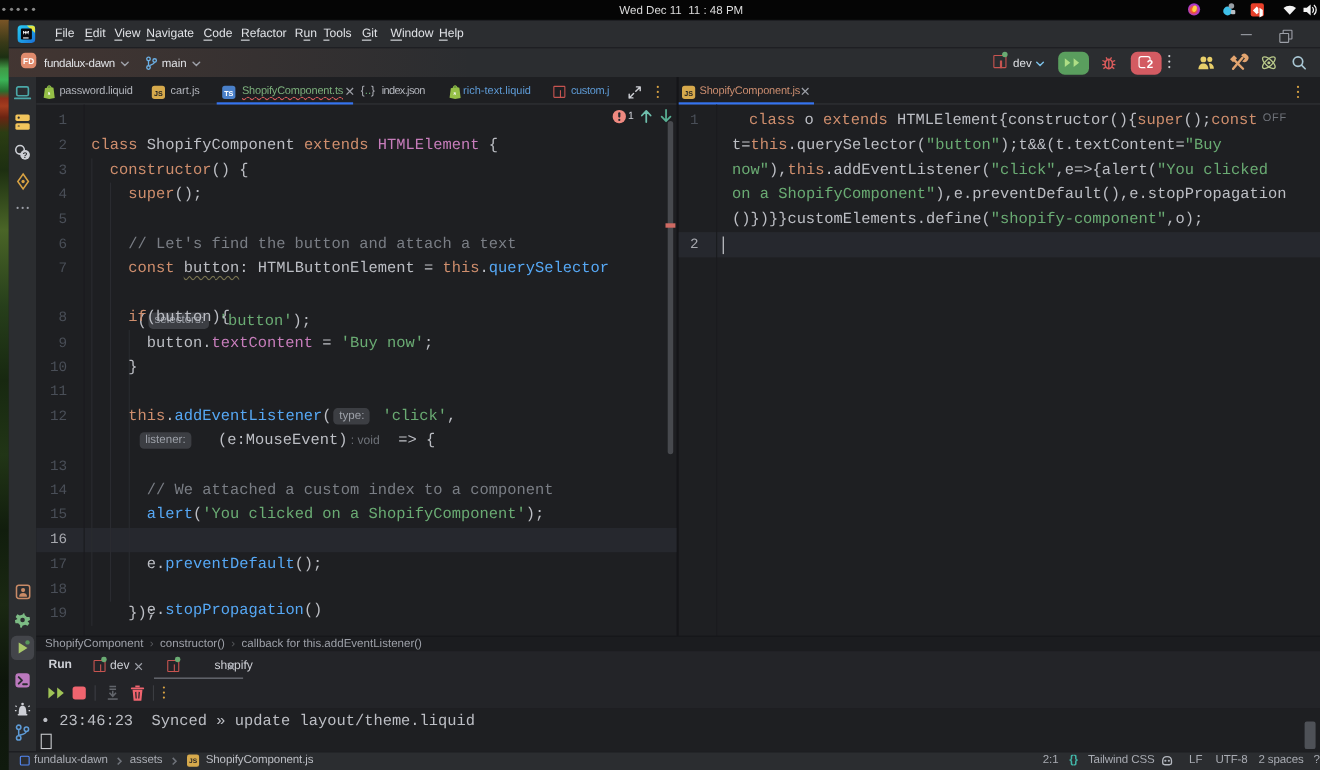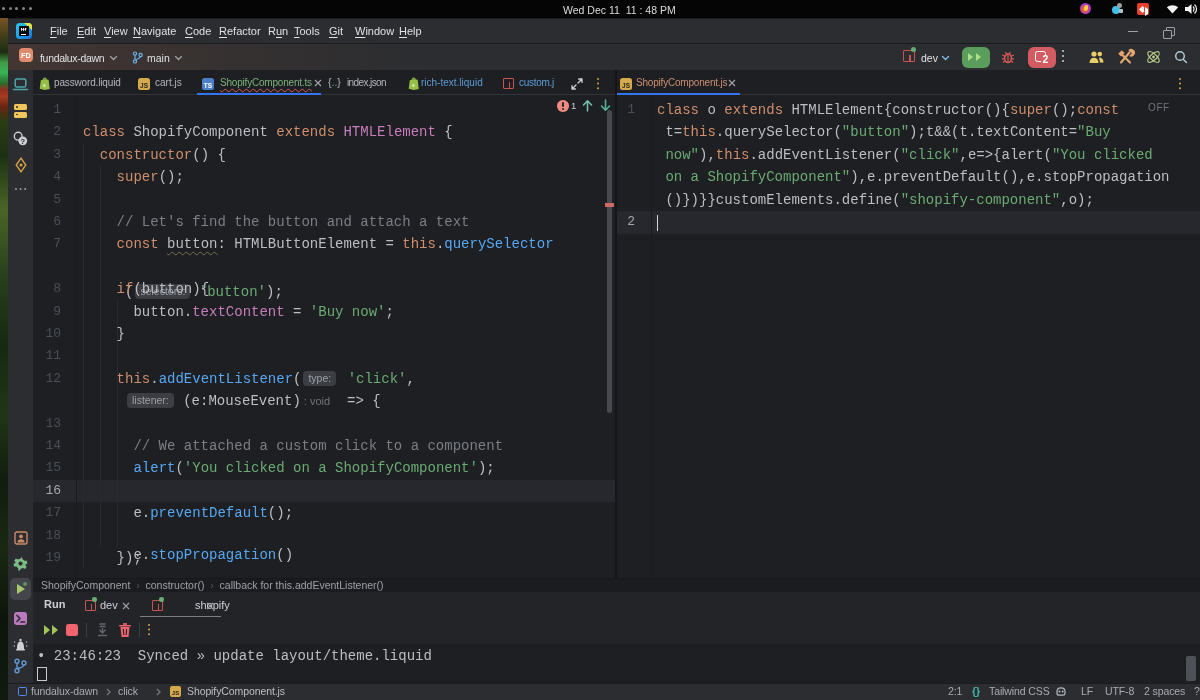--- a/index.html
+++ b/index.html
@@ -278,22 +278,22 @@
 <div class="r" style="top:121.4px;"><span class="k">class</span> ShopifyComponent <span class="k">extends</span> <span class="cl">HTMLElement</span> {</div>
 <div class="r" style="top:143.8px;">  <span class="k">constructor</span>() {</div>
 <div class="r" style="top:166.2px;">    <span class="k">super</span>();</div>
 <div class="r" style="top:211px;"><span class="c">    // Let's find the button and attach a text</span></div>
 <div class="r" style="top:233.4px;">    <span class="k">const</span> <span style="text-decoration:underline wavy #77724f 1px;text-underline-offset:3px;">button</span>: HTMLButtonElement = <span class="k">this</span>.<span class="f">querySelector</span></div>
 <div class="r" style="top:255.8px;margin-top:25px;">     (<span class="chip" style="margin-left:2px;">selectors:</span> <span class="s">'button'</span>);</div>
 <div class="r" style="top:278.2px;">    <span class="k">if</span>(button){</div>
 <div class="r" style="top:300.6px;">      button.<span class="fl">textContent</span> = <span class="s">'Buy now'</span>;</div>
 <div class="r" style="top:323px;">    }</div>
 <div class="r" style="top:367.8px;">    <span class="k">this</span>.<span class="f">addEventListener</span>(<span class="chip" style="margin-left:2px;margin-right:3px;">type:</span> <span class="s">'click'</span>,</div>
-<div class="r" style="top:390.2px;">     <span class="chip" style="margin-left:2px;margin-right:1px;">listener:</span> (e:MouseEvent)<span class="hint"> : void</span>  =&gt; {</div>
-<div class="r" style="top:435px;"><span class="c">      // We attached a custom click to a component</span></div>
+<div class="r" style="top:390.2px;">     <span class="chip" style="margin-left:2px;margin-right:16px;">listener:</span> (e:MouseEvent)<span class="hint"> : void</span>  =&gt; {</div>
+<div class="r" style="top:435px;"><span class="c">      // We attached a custom index to a component</span></div>
 <div class="r" style="top:457.4px;">      <span class="f">alert</span>(<span class="s">'You clicked on a ShopifyComponent'</span>);</div>
 <div class="r" style="top:502.2px;">      e.<span class="f">preventDefault</span>();</div>
 <div class="r" style="top:544px;">      e.<span class="f">stopPropagation</span>()</div>
 <div class="r" style="top:547px;">    });</div>
 
 <div class="a" style="left:607px;top:110px;width:5px;height:303px;border-radius:3px;background:#47494e;"></div>
 <div class="a" style="left:605px;top:202.5px;width:8.5px;height:4px;background:#cf6a63;"></div>
 
 <div class="a" style="left:557px;top:100px;width:11.5px;height:11.5px;border-radius:50%;background:#ef8980;"></div>
 <div class="a" style="left:561.6px;top:102px;width:2.2px;height:5px;background:#26282e;border-radius:1px;"></div>
@@ -305,21 +305,21 @@
 <svg style="left:600px;top:99px;" width="11" height="13" viewBox="0 0 11 13">
   <path d="M5.5 1 L5.5 10.5 M1.5 7 L5.5 11.2 L9.5 7" stroke="#58b094" stroke-width="1.6" fill="none" stroke-linecap="round" stroke-linejoin="round"></path>
 </svg>
 </div>
 
 <div id="edright">
 <div class="a" style="left:617px;top:211.3px;width:583px;height:22.4px;background:#26282e;"></div>
 <div class="a" style="left:651px;top:95px;width:1px;height:483px;background:#1a1b1e;"></div>
 <div class="ln2" style="top:99px;">1</div>
 <div class="ln2" style="top:211px;color:#a6a8ae;">2</div>
-<div class="r2" style="top:99px;"><span class="k">class</span> o <span class="k">extends</span> HTMLElement{constructor(){<span class="k">super</span>();<span class="k">const</span></div>
+<div class="r2" style="top:99px;margin-left:24px;"><span class="k">class</span> o <span class="k">extends</span> HTMLElement{constructor(){<span class="k">super</span>();<span class="k">const</span></div>
 <div class="r2" style="top:121.4px;"> t=<span class="k">this</span>.querySelector(<span class="s">"button"</span>);t&amp;&amp;(t.textContent=<span class="s">"Buy</span></div>
 <div class="r2" style="top:143.8px;"> <span class="s">now"</span>),<span class="k">this</span>.addEventListener(<span class="s">"click"</span>,e=&gt;{alert(<span class="s">"You clicked</span></div>
 <div class="r2" style="top:166.2px;"> <span class="s">on a ShopifyComponent"</span>),e.preventDefault(),e.stopPropagation</div>
 <div class="r2" style="top:188.6px;"> ()})}}customElements.define(<span class="s">"shopify-component"</span>,o);</div>
 <div class="a" style="left:656.5px;top:214.8px;width:1.6px;height:16px;background:#d4d6da;"></div>
 <div class="a" style="left:1148px;top:102px;font-size:10px;color:#6f737a;letter-spacing:0.6px;">OFF</div>
 </div>
 
 <div class="a" style="left:33px;top:578px;width:1167px;height:14px;background:#1b1c1f;border-top:1px solid #17181a;box-sizing:border-box;"></div>
 <div id="crumbs">
@@ -371,21 +371,21 @@
 <div class="a" style="left:1186px;top:656px;width:10px;height:25px;border-radius:2px;background:#4e5157;"></div>
 </div>
 
 <div class="a" style="left:8px;top:683px;width:1192px;height:17px;background:#2b2d30;border-top:1px solid #1a1b1e;box-sizing:border-box;"></div>
 <div id="statusbar">
 <div class="a" style="left:18px;top:687px;width:7px;height:7px;border:1.6px solid #548af7;border-radius:1.5px;"></div>
 <div class="sbtxt" style="left:31px;top:683px;">fundalux-dawn</div>
 <svg style="left:105px;top:688px;" width="7" height="8" viewBox="0 0 7 8">
       <path d="M2 1 L5 4 L2 7" stroke="#6f737a" stroke-width="1.4" fill="none"></path>
     </svg>
-<div class="sbtxt" style="left:118px;top:683px;">click</div>
+<div class="sbtxt" style="left:118px;top:683px;">assets</div>
 <svg style="left:155px;top:688px;" width="7" height="8" viewBox="0 0 7 8">
       <path d="M2 1 L5 4 L2 7" stroke="#6f737a" stroke-width="1.4" fill="none"></path>
     </svg>
 <div class="a" style="left:170px;top:686px;width:11px;height:11px;border-radius:2px;background:#d6a94c;"></div>
 <div class="a" style="left:170px;top:686px;width:11px;height:11px;font-size:6px;font-weight:bold;color:#1e1f22;text-align:center;line-height:14px;">JS</div>
 <div class="sbtxt" style="left:187px;top:683px;color:#bcbec4;">ShopifyComponent.js</div>
 <div class="sbtxt" style="left:948px;top:683px;">2:1</div>
 <div class="sbtxt" style="left:972px;top:683px;color:#42b5a7;font-weight:bold;">{}</div>
 <div class="sbtxt" style="left:989px;top:683px;">Tailwind CSS</div>
 <svg style="left:1055px;top:687px;" width="12" height="9" viewBox="0 0 12 9">

